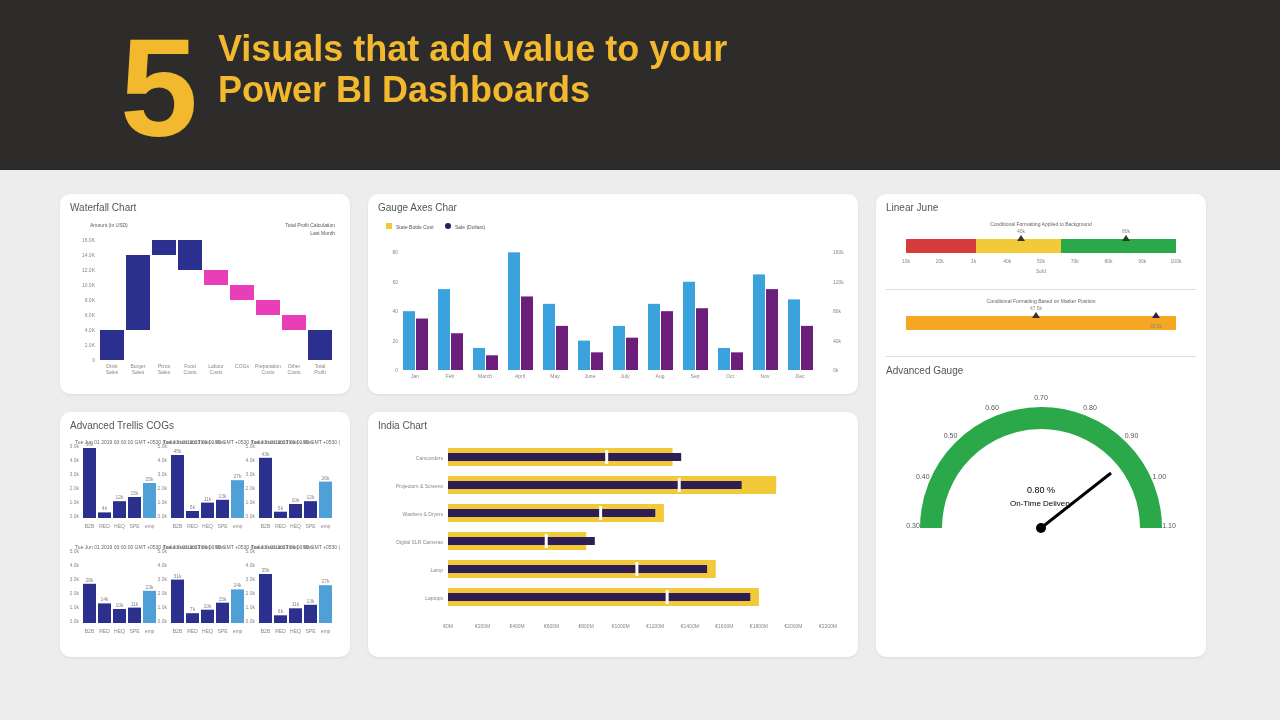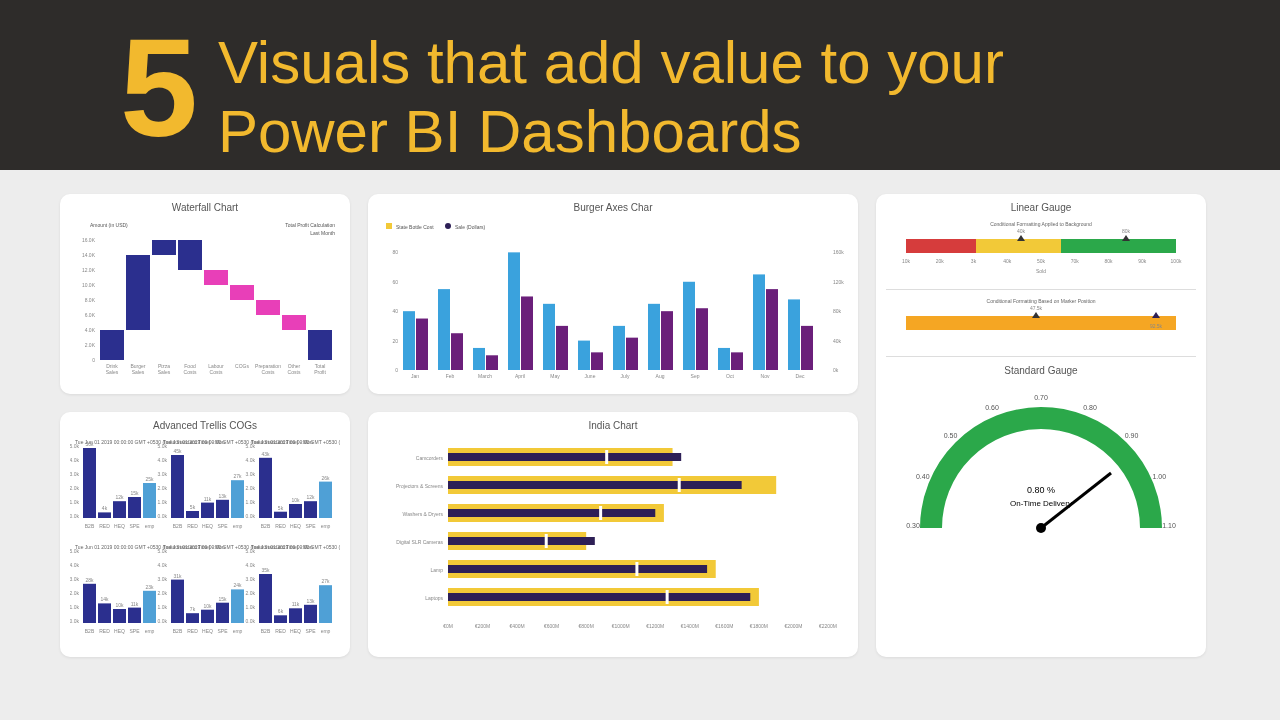--- a/index.html
+++ b/index.html
@@ -1,22 +1,22 @@
 <!DOCTYPE html>
 <html><head>
 <meta charset="utf-8">
 <style>
 *{box-sizing:border-box;margin:0;padding:0;font-family:'Segoe UI',Arial,sans-serif}
 body{background:#ededed;width:1280px;height:720px;overflow:hidden}
 .header{background:#2e2c2a;height:170px;padding:18px 0 0 120px;display:flex;align-items:flex-start}
 .big-num{color:#f2b92e;font-size:140px;font-weight:700;line-height:1;margin-right:20px}
-.title{color:#f2b92e;font-size:60px;font-weight:400;line-height:1.15;padding-top:10px}
+.title{color:#f2b92e;font-size:36px;font-weight:700;line-height:1.15;padding-top:10px}
 .grid{padding:24px 60px;display:grid;grid-template-columns:290px 490px 330px;grid-template-rows:200px 245px;gap:18px}
 .card{background:#fff;border-radius:10px;padding:8px 10px;box-shadow:0 1px 3px rgba(0,0,0,.08);position:relative;overflow:hidden}
-.card-title{font-size:10px;font-weight:400;text-align:center;color:#555;margin-bottom:2px}
+.card-title{font-size:10px;font-weight:400;text-align:left;color:#555;margin-bottom:2px}
 .tick{font-size:5px;fill:#888}
 .legend{font-size:5px;fill:#555}
 .small-title{font-size:5px;fill:#666}
 .c1{grid-column:1;grid-row:1}
 .c2{grid-column:2;grid-row:1}
 .c3{grid-column:3;grid-row:1/3}
 .c4{grid-column:1;grid-row:2}
 .c5{grid-column:2;grid-row:2}
 hr.sep{border:none;border-top:1px solid #ddd;margin:8px 0}
 </style>
@@ -77,21 +77,21 @@
           <text x="198" y="159" class="tick" text-anchor="middle">Costs</text>
           <text x="224" y="153" class="tick" text-anchor="middle">Other</text>
           <text x="224" y="159" class="tick" text-anchor="middle">Costs</text>
           <text x="250" y="153" class="tick" text-anchor="middle">Total</text>
           <text x="250" y="159" class="tick" text-anchor="middle">Profit</text>
         </g>
  </svg>
 </div>
 
 <div class="card c2">
- <div class="card-title">Burger Axes Char</div>
+ <div class="card-title">Gauge Axes Char</div>
  <svg width="470" height="170">
   <rect x="8" y="8" width="6" height="6" fill="#f2c938"></rect>
   <text x="18" y="14" class="legend">State Bottle Cost</text>
   <circle cx="70" cy="11" r="3" fill="#2d1f56"></circle>
   <text x="77" y="14" class="legend">Sale (Dollars)</text>
   <g id="ma-bars">
           <rect x="25" y="96.17647058823529" width="12" height="58.82352941176471" fill="#3aa2dd"></rect>
           <rect x="38" y="103.52941176470588" width="12" height="51.47058823529412" fill="#6b1f7a"></rect>
           <rect x="60" y="74.11764705882352" width="12" height="80.88235294117648" fill="#3aa2dd"></rect>
           <rect x="73" y="118.23529411764706" width="12" height="36.76470588235294" fill="#6b1f7a"></rect>
@@ -139,21 +139,21 @@
           <text x="455" y="98.17647058823529" class="tick" text-anchor="start">80k</text>
           <text x="20" y="68.76470588235293" class="tick" text-anchor="end">60</text>
           <text x="455" y="68.76470588235293" class="tick" text-anchor="start">120k</text>
           <text x="20" y="39.35294117647058" class="tick" text-anchor="end">80</text>
           <text x="455" y="39.35294117647058" class="tick" text-anchor="start">160k</text>
         </g>
  </svg>
 </div>
 
 <div class="card c3">
- <div class="card-title">Linear Gauge</div>
+ <div class="card-title">Linear June</div>
  <div style="font-size:5px;text-align:center;color:#666;margin-top:8px">Conditional Formatting Applied to Background</div>
  <svg width="310" height="50">
   <rect x="20" y="12" width="70" height="14" fill="#d63c3c"></rect>
   <rect x="90" y="12" width="85" height="14" fill="#f2c938"></rect>
   <rect x="175" y="12" width="115" height="14" fill="#2ba84a"></rect>
   <polygon points="135,8 139,14 131,14" fill="#333"></polygon>
         <text x="135" y="6" class="tick" text-anchor="middle">40k</text>
   <polygon points="240,8 244,14 236,14" fill="#333"></polygon>
         <text x="240" y="6" class="tick" text-anchor="middle">80k</text>
   <g id="lg1-ticks">
@@ -172,21 +172,21 @@
  <hr class="sep">
  <div style="font-size:5px;text-align:center;color:#666">Conditional Formatting Based on Marker Position</div>
  <svg width="310" height="40">
   <rect x="20" y="12" width="270" height="14" fill="#f5a623"></rect>
   <polygon points="150,8 154,14 146,14" fill="#333"></polygon>
         <text x="150" y="6" class="tick" text-anchor="middle">47.5k</text>
   <polygon points="270,8 274,14 266,14" fill="#2d1f56"></polygon>
         <text x="270" y="24" class="tick" text-anchor="middle" fill="#fff">92.5k</text>
  </svg>
  <hr class="sep">
- <div class="card-title">Standard Gauge</div>
+ <div class="card-title">Advanced Gauge</div>
  <svg width="310" height="180" viewBox="0 0 310 180">
   <g transform="translate(155,150)">
    <path d="M -110 0 A 110 110 0 0 1 110 0" fill="none" stroke="#2ba84a" stroke-width="22"></path>
    <g id="gauge-ticks">
             <text x="-128" y="-1.567547902908612e-14" text-anchor="middle" font-size="7" fill="#555">0.30</text>
             <text x="-118.2565801614447" y="-48.983479342731506" text-anchor="middle" font-size="7" fill="#555">0.40</text>
             <text x="-90.50966799187808" y="-90.50966799187809" text-anchor="middle" font-size="7" fill="#555">0.50</text>
             <text x="-48.983479342731485" y="-118.2565801614447" text-anchor="middle" font-size="7" fill="#555">0.60</text>
             <text x="7.83773951454306e-15" y="-128" text-anchor="middle" font-size="7" fill="#555">0.70</text>
             <text x="48.9834793427315" y="-118.2565801614447" text-anchor="middle" font-size="7" fill="#555">0.80</text>

